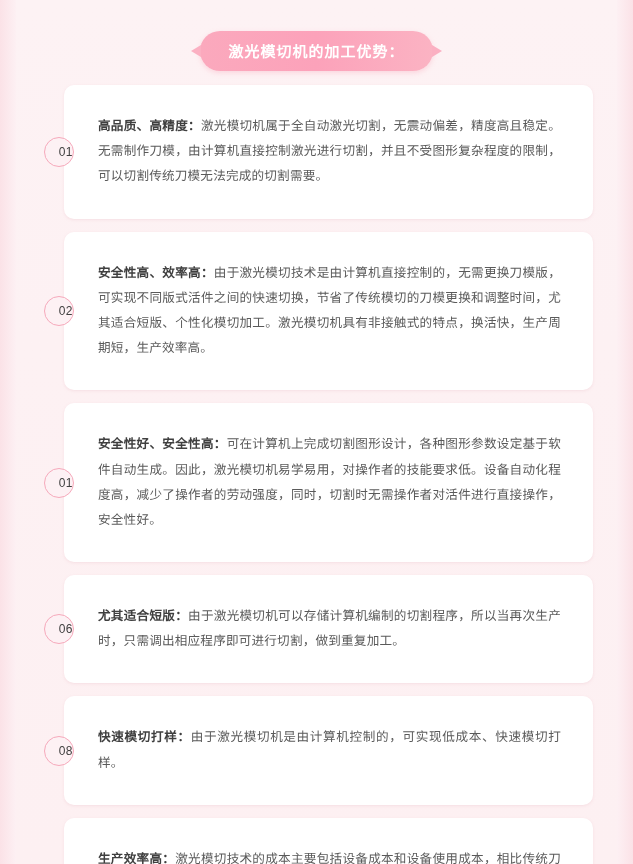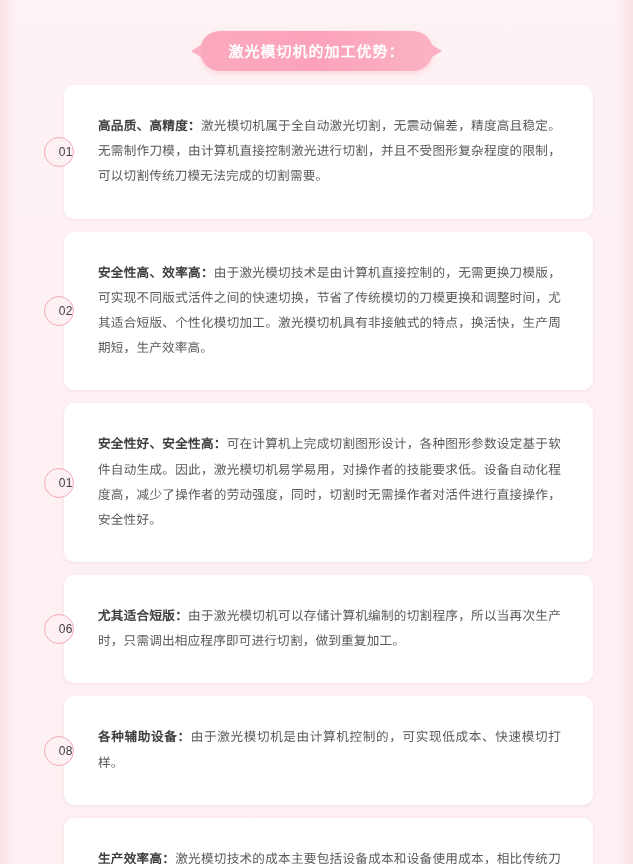--- a/index.html
+++ b/index.html
@@ -183,21 +183,21 @@
       <div class="card">
         <p><span class="lead">尤其适合短版：</span><span>由于激光模切机可以存储计算机编制的切割程序，所以当再次生产时，只需调出相应程序即可进行切割，做到重复加工。</span></p>
       </div>
     </div>
 
     <div class="item">
       <div class="num-col">
         <div class="num-badge">08</div>
       </div>
       <div class="card">
-        <p><span class="lead">各种辅助设备：</span><span>由于激光模切机是由计算机控制的，可实现低成本、快速模切打样。</span></p>
+        <p><span class="lead">快速模切打样：</span><span>由于激光模切机是由计算机控制的，可实现低成本、快速模切打样。</span></p>
       </div>
     </div>
 
     <div class="item">
       <div class="num-col">
         <div class="num-badge">06</div>
       </div>
       <div class="card">
         <p><span class="lead">生产效率高：</span><span>激光模切技术的成本主要包括设备成本和设备使用成本，相比传统刀版模切，激光模切技术的成本很低。激光模切机维修率极低，关键部件——激光管，使用寿命在2万小时以上。除了用电之外，没有各种耗材、各种辅助设备，各种不可控的耗废。</span></p>
       </div>

